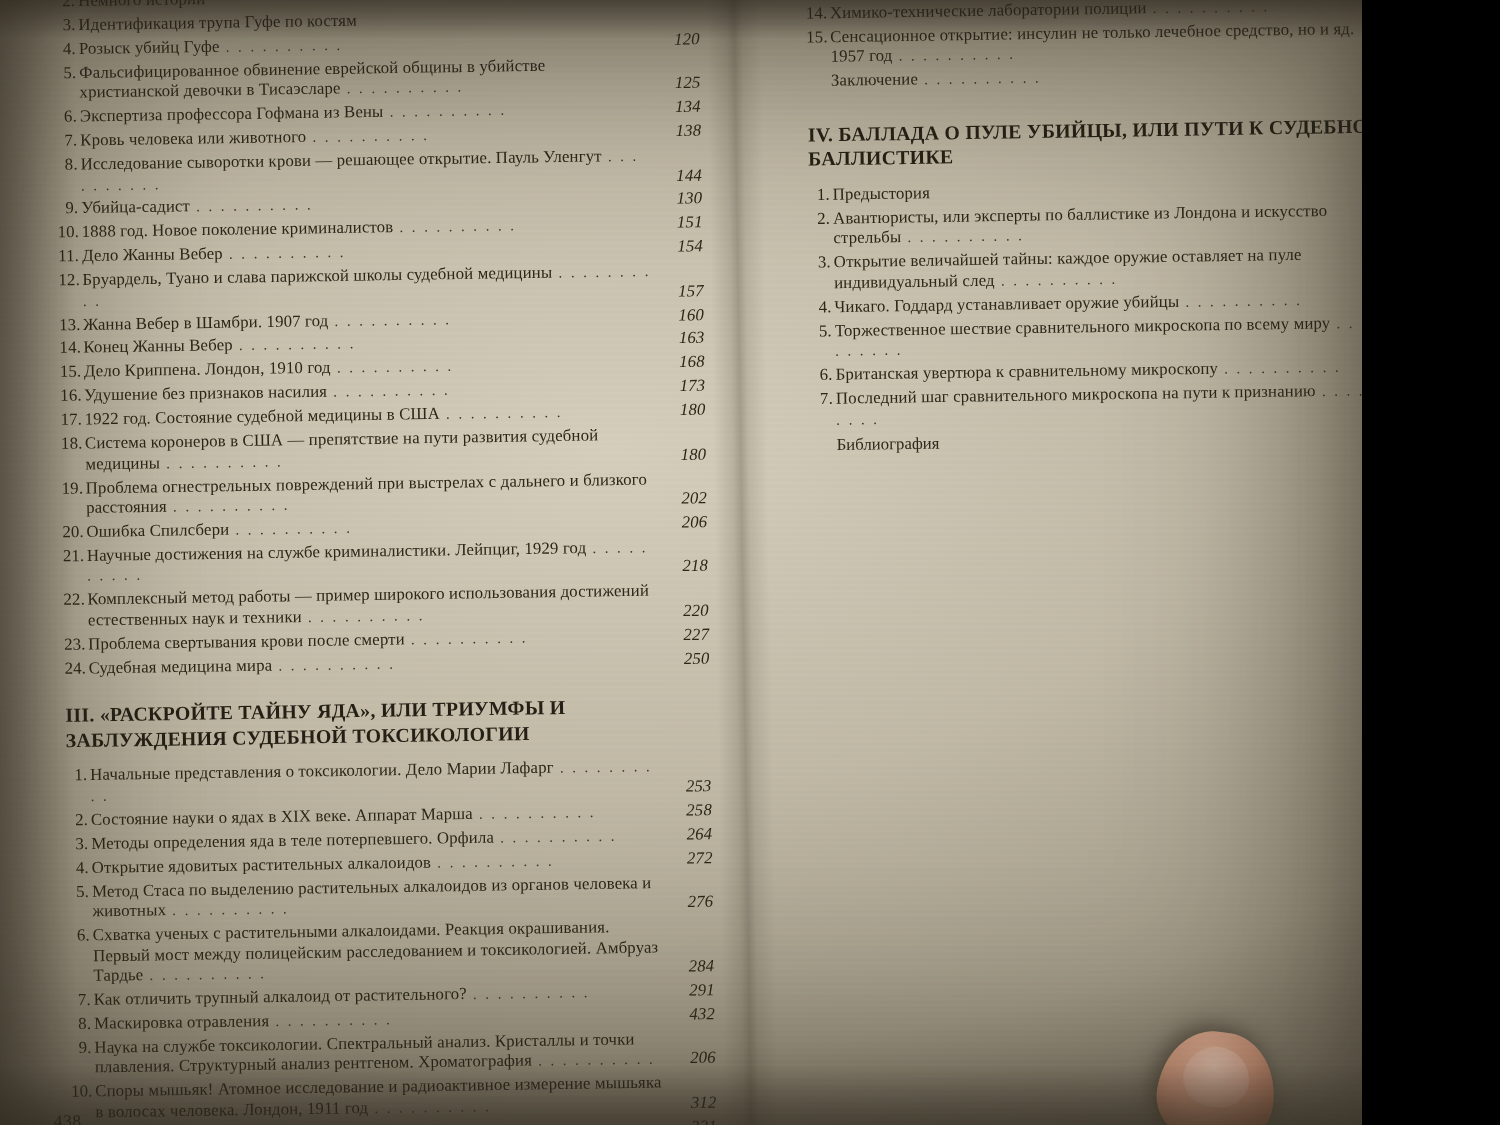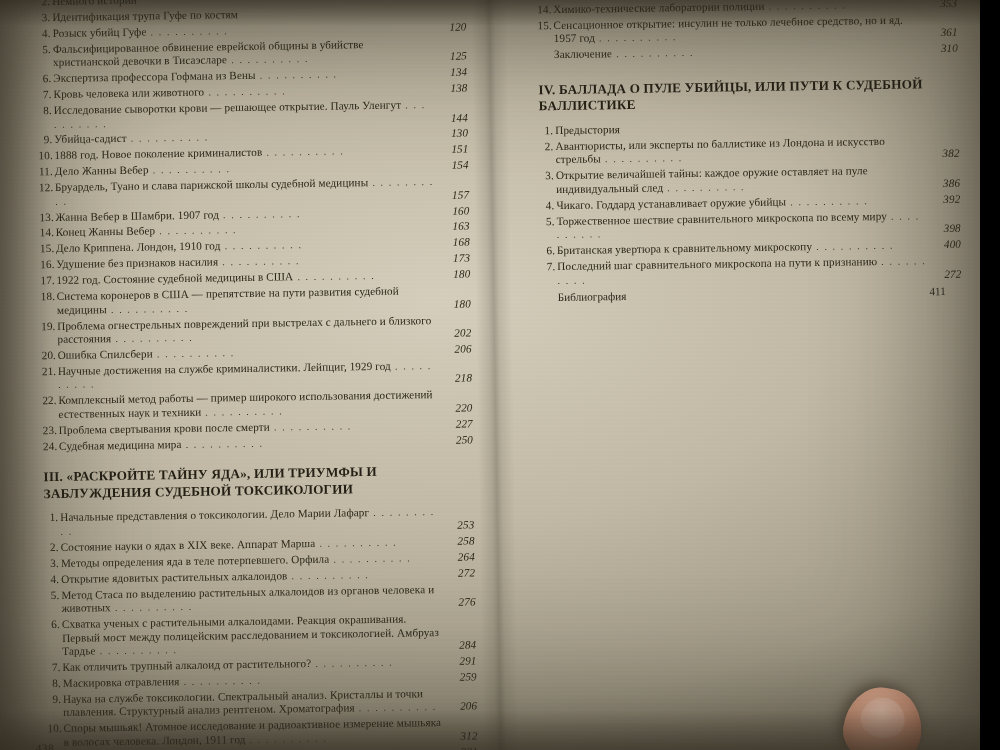--- a/index.html
+++ b/index.html
@@ -9,21 +9,21 @@
   }
   body {
     width: 1000px;
     height: 750px;
     overflow: hidden;
     font-family: "Liberation Serif", serif;
   }
 
   #page {
     position: relative;
-    width: 980px;
+    width: 908px;
     height: 750px;
     background: #b9b2a0;
     background-image:
       radial-gradient(ellipse 900px 500px at 45% 40%, rgba(215,208,190,0.95) 0%, rgba(196,188,168,0.75) 45%, rgba(150,142,122,0.65) 80%, rgba(110,103,88,0.8) 100%);
     overflow: hidden;
   }
 
   
   #paper {
     position: absolute;
@@ -361,21 +361,21 @@
           <span class="pg">284</span>
         </li>
         <li class="entry">
           <span class="num">7.</span>
           <span class="txt">Как отличить трупный алкалоид от растительного?<span class="dots"> . . . . . . . . . .</span></span>
           <span class="pg">291</span>
         </li>
         <li class="entry">
           <span class="num">8.</span>
           <span class="txt">Маскировка отравления<span class="dots"> . . . . . . . . . .</span></span>
-          <span class="pg">259</span>
+          <span class="pg">432</span>
         </li>
         <li class="entry">
           <span class="num">9.</span>
           <span class="txt">Наука на службе токсикологии. Спектральный анализ. Кристаллы и точки плавления. Структурный анализ рентгеном. Хроматография<span class="dots"> . . . . . . . . . .</span></span>
           <span class="pg">206</span>
         </li>
         <li class="entry">
           <span class="num">10.</span>
           <span class="txt">Споры мышьяк! Атомное исследование и радиоактивное измерение мышьяка в волосах человека. Лондон, 1911 год<span class="dots"> . . . . . . . . . .</span></span>
           <span class="pg">312</span>

